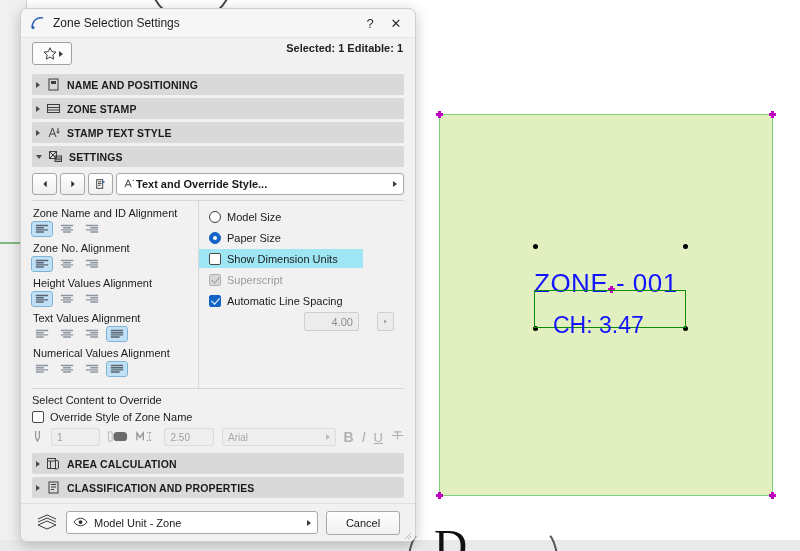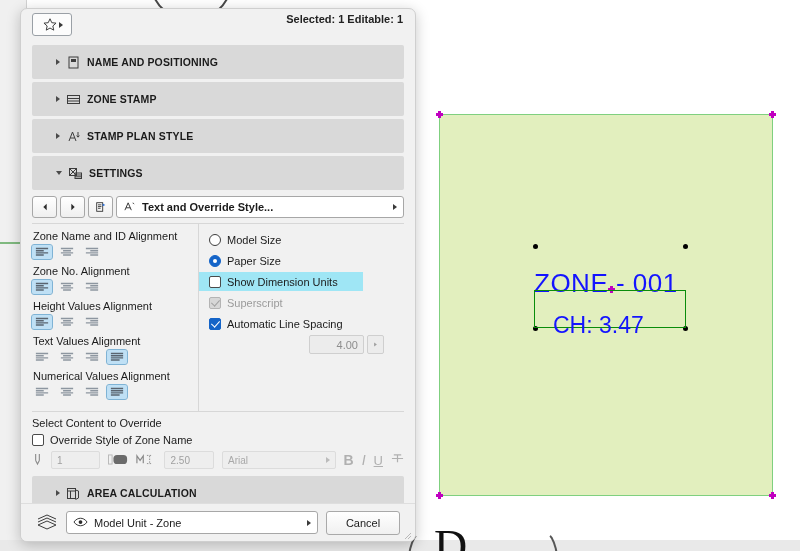--- a/index.html
+++ b/index.html
@@ -61,35 +61,35 @@
   .tbtn{width:26px;height:22px;display:flex;align-items:center;justify-content:center;
     font-size:13px;color:#303030;cursor:default;}
 
   .starrow{height:30px;display:flex;align-items:flex-start;padding:4px 12px 2px 11px;}
   .starbox{width:38px;height:21px;border:1px solid #9aa0a6;border-radius:3px;background:#fcfcfc;
     display:flex;align-items:center;justify-content:center;gap:1px;}
   .sel-txt{margin-left:auto;font-size:11px;font-weight:bold;color:#222;}
 
   .sections{padding:0 11px;}
   .sec{
-    height:34px;background:#d9d9d9;border-radius:2px;margin-bottom:3px;
-    display:flex;align-items:center;padding-left:24px;gap:6px;
+    height:21px;background:#d9d9d9;border-radius:2px;margin-bottom:3px;
+    display:flex;align-items:center;padding-left:4px;gap:6px;
   }
   .tri{width:0;height:0;border-left:4.5px solid #4a4a4a;border-top:3.5px solid transparent;border-bottom:3.5px solid transparent;flex:none;}
   .tri.open{border-left:3.5px solid transparent;border-right:3.5px solid transparent;border-top:4.5px solid #4a4a4a;border-bottom:0;}
   .sec-ico{width:15px;height:13px;flex:none;}
   .sec-t{font-size:10.5px;font-weight:bold;letter-spacing:.15px;color:#1b1b1b;}
 
   
   .body{margin:0 11px 0 11px;background:#f1f1f1;}
   .navrow{display:flex;align-items:center;gap:3px;padding:3px 0 5px 0;}
   .nbtn{width:23px;height:20px;border:1px solid #a7a7a7;border-radius:3px;background:linear-gradient(#ffffff,#efefef);
     display:flex;align-items:center;justify-content:center;}
   .combo{flex:1;height:20px;border:1px solid #a7a7a7;border-radius:3px;background:#fff;
-    display:flex;align-items:center;padding:0 6px;gap:6px;}
+    display:flex;align-items:center;padding:0 6px;gap:0;}
   .combo .lbl{font-size:11px;font-weight:bold;color:#1b1b1b;flex:1;}
   .car{width:0;height:0;border-left:4px solid #3a3a3a;border-top:3px solid transparent;border-bottom:3px solid transparent;}
 
   .panes{display:flex;border-top:1px solid #d7d7d7;}
   .pane-l{width:166px;padding:6px 0 6px 0;}
   .pane-r{flex:1;border-left:1px solid #d7d7d7;padding:6px 0 6px 10px;}
   .alabel{font-size:11px;color:#1b1b1b;margin:0 0 3px 1px;}
   .arow{display:flex;gap:5px;margin-bottom:6px;}
   .abtn{width:20px;height:14px;border-radius:2px;display:flex;align-items:center;justify-content:center;}
   .abtn.on{background:#bfe0f5;outline:1px solid #7fb3d5;}
@@ -99,21 +99,21 @@
   .radio{width:12px;height:12px;border:1.5px solid #3e3e3e;border-radius:50%;box-sizing:border-box;background:#fff;flex:none;position:relative;}
   .radio.on{border-color:#1464c8;background:#1464c8;}
   .radio.on:after{content:"";position:absolute;left:3px;top:3px;width:4px;height:4px;background:#fff;border-radius:50%;}
   .cbx{width:12px;height:12px;border:1.5px solid #4a4a4a;border-radius:2px;box-sizing:border-box;background:#fff;flex:none;position:relative;}
   .cbx.on{background:#1464c8;border-color:#1464c8;}
   .cbx.on:after{content:"";position:absolute;left:2.5px;top:0.5px;width:4px;height:7px;border:solid #fff;border-width:0 1.6px 1.6px 0;transform:rotate(42deg);}
   .cbx.dis{background:#d7d7d7;border-color:#b4b4b4;}
   .cbx.dis:after{content:"";position:absolute;left:2.5px;top:0.5px;width:4px;height:7px;border:solid #a2a2a2;border-width:0 1.6px 1.6px 0;transform:rotate(42deg);}
   .otxt{font-size:11px;color:#1b1b1b;}
   .otxt.dis{color:#9b9b9b;}
-  .spin{display:flex;align-items:center;gap:3px;margin-left:auto;margin-right:20px;}
+  .spin{display:flex;align-items:center;gap:18px;margin-left:auto;margin-right:10px;}
   .numbox{width:48px;height:17px;border:1px solid #cfcfcf;border-radius:2px;background:#ececec;
     color:#8d8d8d;font-size:11px;display:flex;align-items:center;justify-content:flex-end;padding-right:5px;}
   .sbtn{width:15px;height:17px;border:1px solid #cfcfcf;border-radius:2px;background:#ececec;display:flex;align-items:center;justify-content:center;}
 
   .overrow{display:flex;align-items:center;border-top:1px solid #d7d7d7;padding:5px 0 4px 0;}
   .overrow .t{font-size:11px;flex:1;}
   .sel{width:130px;height:19px;border:1px solid #8f8f8f;border-radius:2px;background:#fff;
     display:flex;align-items:center;padding:0 5px;font-size:11px;}
   .chev{margin-left:auto;width:7px;height:7px;border-right:1.4px solid #444;border-bottom:1.4px solid #444;transform:rotate(45deg) translate(-2px,-2px);}
   .ovcb{display:flex;align-items:center;gap:6px;padding:1px 0 3px 0;}
@@ -165,20 +165,31 @@
   <div class="dot" style="left:683px;top:326px;"></div>
   <div class="corner" style="left:608px;top:286px;"></div>
 
   <div class="zone-label" id="zoneName">ZONE - 001</div>
   <div id="zoneHeightBox"></div>
   <div class="zone-label" id="zoneHeight">CH:  3.47</div>
 </div>
 
 <div id="dialog">
 
+  <div class="titlebar">
+    <span class="title-icon">
+      <svg viewBox="0 0 16 16" width="16" height="16">
+          <path d="M2 12 C3 5,7 2,13 3" fill="none" stroke="#2b5fb4" stroke-width="1.6"></path>
+          <circle cx="3" cy="12.5" r="1.5" fill="#2b5fb4"></circle>
+        </svg>
+    </span>
+    <span class="title-text">Zone Selection Settings</span>
+    <span class="tbtn">?</span>
+    <span class="tbtn">✕</span>
+  </div>
 
   <div class="starrow">
     <span class="starbox">
       <svg viewBox="0 0 18 18" width="16" height="16">
           <path d="M9 2l2 4.4 4.8.5-3.6 3.2 1 4.7L9 12.4 4.8 14.8l1-4.7L2.2 6.9l4.8-.5z" fill="none" stroke="#3c3c3c" stroke-width="1.1"></path>
         </svg>
       <span style="width:0;height:0;border-left:4px solid #3a3a3a;border-top:3px solid transparent;border-bottom:3px solid transparent;"></span>
     </span>
     <span class="sel-txt">Selected: 1 Editable: 1</span>
   </div>
@@ -209,21 +220,21 @@
     </div>
 
     <div class="sec">
       <span class="tri"></span>
       <span class="sec-ico">
         <svg viewBox="0 0 15 13" width="15" height="13">
             <path d="M3 11L6.5 2 10 11M4.3 8h4.4" fill="none" stroke="#3c3c3c"></path>
             <path d="M12 2v5M10.6 5.6L12 7.2l1.4-1.6" fill="none" stroke="#3c3c3c"></path>
           </svg>
       </span>
-      <span class="sec-t">STAMP PLAN STYLE</span>
+      <span class="sec-t">STAMP TEXT STYLE</span>
     </div>
 
     <div class="sec">
       <span class="tri open"></span>
       <span class="sec-ico">
         <svg viewBox="0 0 15 13" width="15" height="13">
             <rect x="1.5" y="1.5" width="7" height="7" fill="none" stroke="#3c3c3c"></rect>
             <path d="M2 2l6 6M8 2l-6 6" stroke="#3c3c3c"></path>
             <rect x="7" y="6" width="6.5" height="5.5" fill="none" stroke="#3c3c3c"></rect>
             <path d="M7 8h6.5M7 9.8h6.5" stroke="#3c3c3c"></path>

